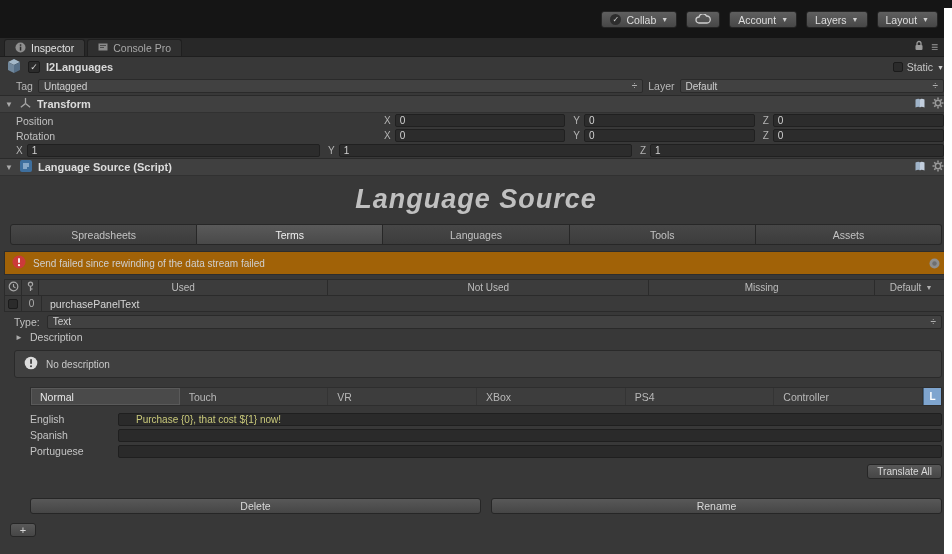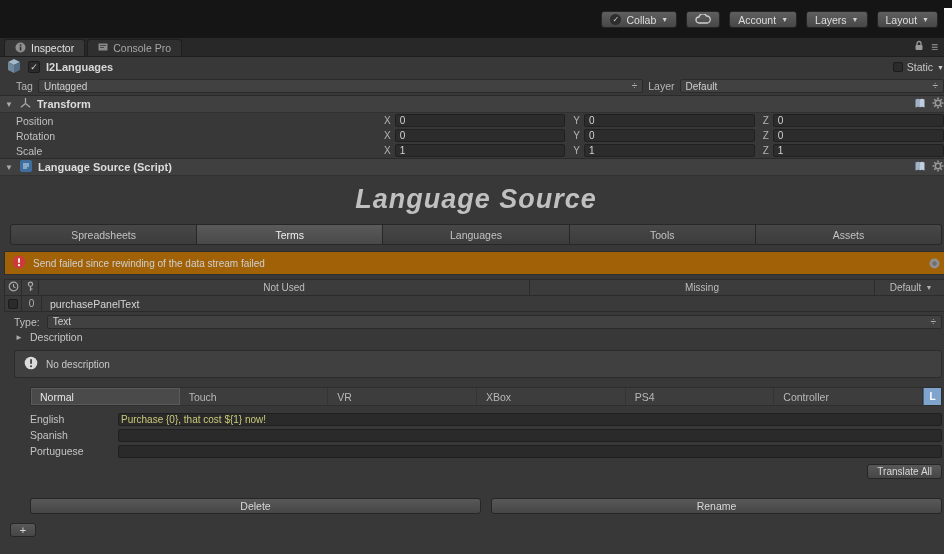--- a/index.html
+++ b/index.html
@@ -110,21 +110,21 @@
   .p-tab { flex:1; display:flex; align-items:center; padding-left:9px; color:#b8b8b8;
            font-size:10.5px; border-right:1px solid #343434; }
   .p-tab.active { background:#4a4a4a; outline:1px solid #5a5a5a; outline-offset:-1px; color:#e8e8e8; }
   .l-btn { width:18px; background:#7fa5cf; border-left:1px solid #45627f; color:#ffffff;
            display:flex; align-items:center; justify-content:center; font-size:10px; font-weight:bold; }
 
   .lang-rows { margin-top:5px; }
   .lang-row { height:16px; display:flex; align-items:center; padding:0 10px 0 30px; }
   .lang-label { width:88px; color:#c4c4c4; font-size:10.5px; }
   .lang-field { flex:1; height:13px; background:#2a2a2a; border:1px solid #1f1f1f; border-radius:2px;
-                display:flex; padding:0 2px; font-size:10px; color:#c8c8c8; }
+                display:flex; padding:0 17px; font-size:10px; color:#c8c8c8; }
   .yellow { color:#c9c97a; }
 
   .translate-row { display:flex; justify-content:flex-end; padding-right:10px; margin-top:5px; }
   .btn { background:linear-gradient(#585858,#464646); border:1px solid #262626; border-radius:3px;
          color:#d8d8d8; display:flex; align-items:center; justify-content:center; }
   .small-btn { height:15px; padding:0 9px; font-size:10px; }
   .action-row { display:flex; gap:10px; margin:19px 10px 0 30px; }
   .action-btn { flex:1; height:16px; font-size:10.5px; }
   .add-row { margin:9px 0 0 10px; }
   .add-btn { width:26px; height:14px; font-size:11px; }
@@ -308,21 +308,20 @@
         <div class="axis">
           <span class="axis-label">Z</span>
           <div class="field">
               <span>0</span>
             </div>
         </div>
       </div>
     </div>
 
     <div class="t-row">
-      <span class="t-label">Scale</span>
       <div class="axes">
         <div class="axis">
           <span class="axis-label">X</span>
           <div class="field">
               <span>1</span>
             </div>
         </div>
         <div class="axis">
           <span class="axis-label">Y</span>
           <div class="field">
@@ -412,20 +411,21 @@
       </div>
       <div class="lh-cell lh-icon">
         <span>
           <svg width="11" height="11" viewBox="0 0 11 11">
               <circle cx="5.5" cy="3.2" r="2.1" fill="none" stroke="#a8a8a8" stroke-width="1.2"></circle>
               <line x1="5.5" y1="5.3" x2="5.5" y2="10" stroke="#a8a8a8" stroke-width="1.2"></line>
               <line x1="5.5" y1="8" x2="7.5" y2="8" stroke="#a8a8a8" stroke-width="1.2"></line>
             </svg>
         </span>
       </div>
+      <div class="lh-cell lh-used">Used</div>
       <div class="lh-cell lh-notused">Not Used</div>
       <div class="lh-cell lh-missing">Missing</div>
       <div class="lh-cell lh-default">
         <span>Default</span>
         <span class="tiny-dd">▼</span>
       </div>
     </div>
 
     <div class="term-row">
       <div class="tr-cell tr-check">

